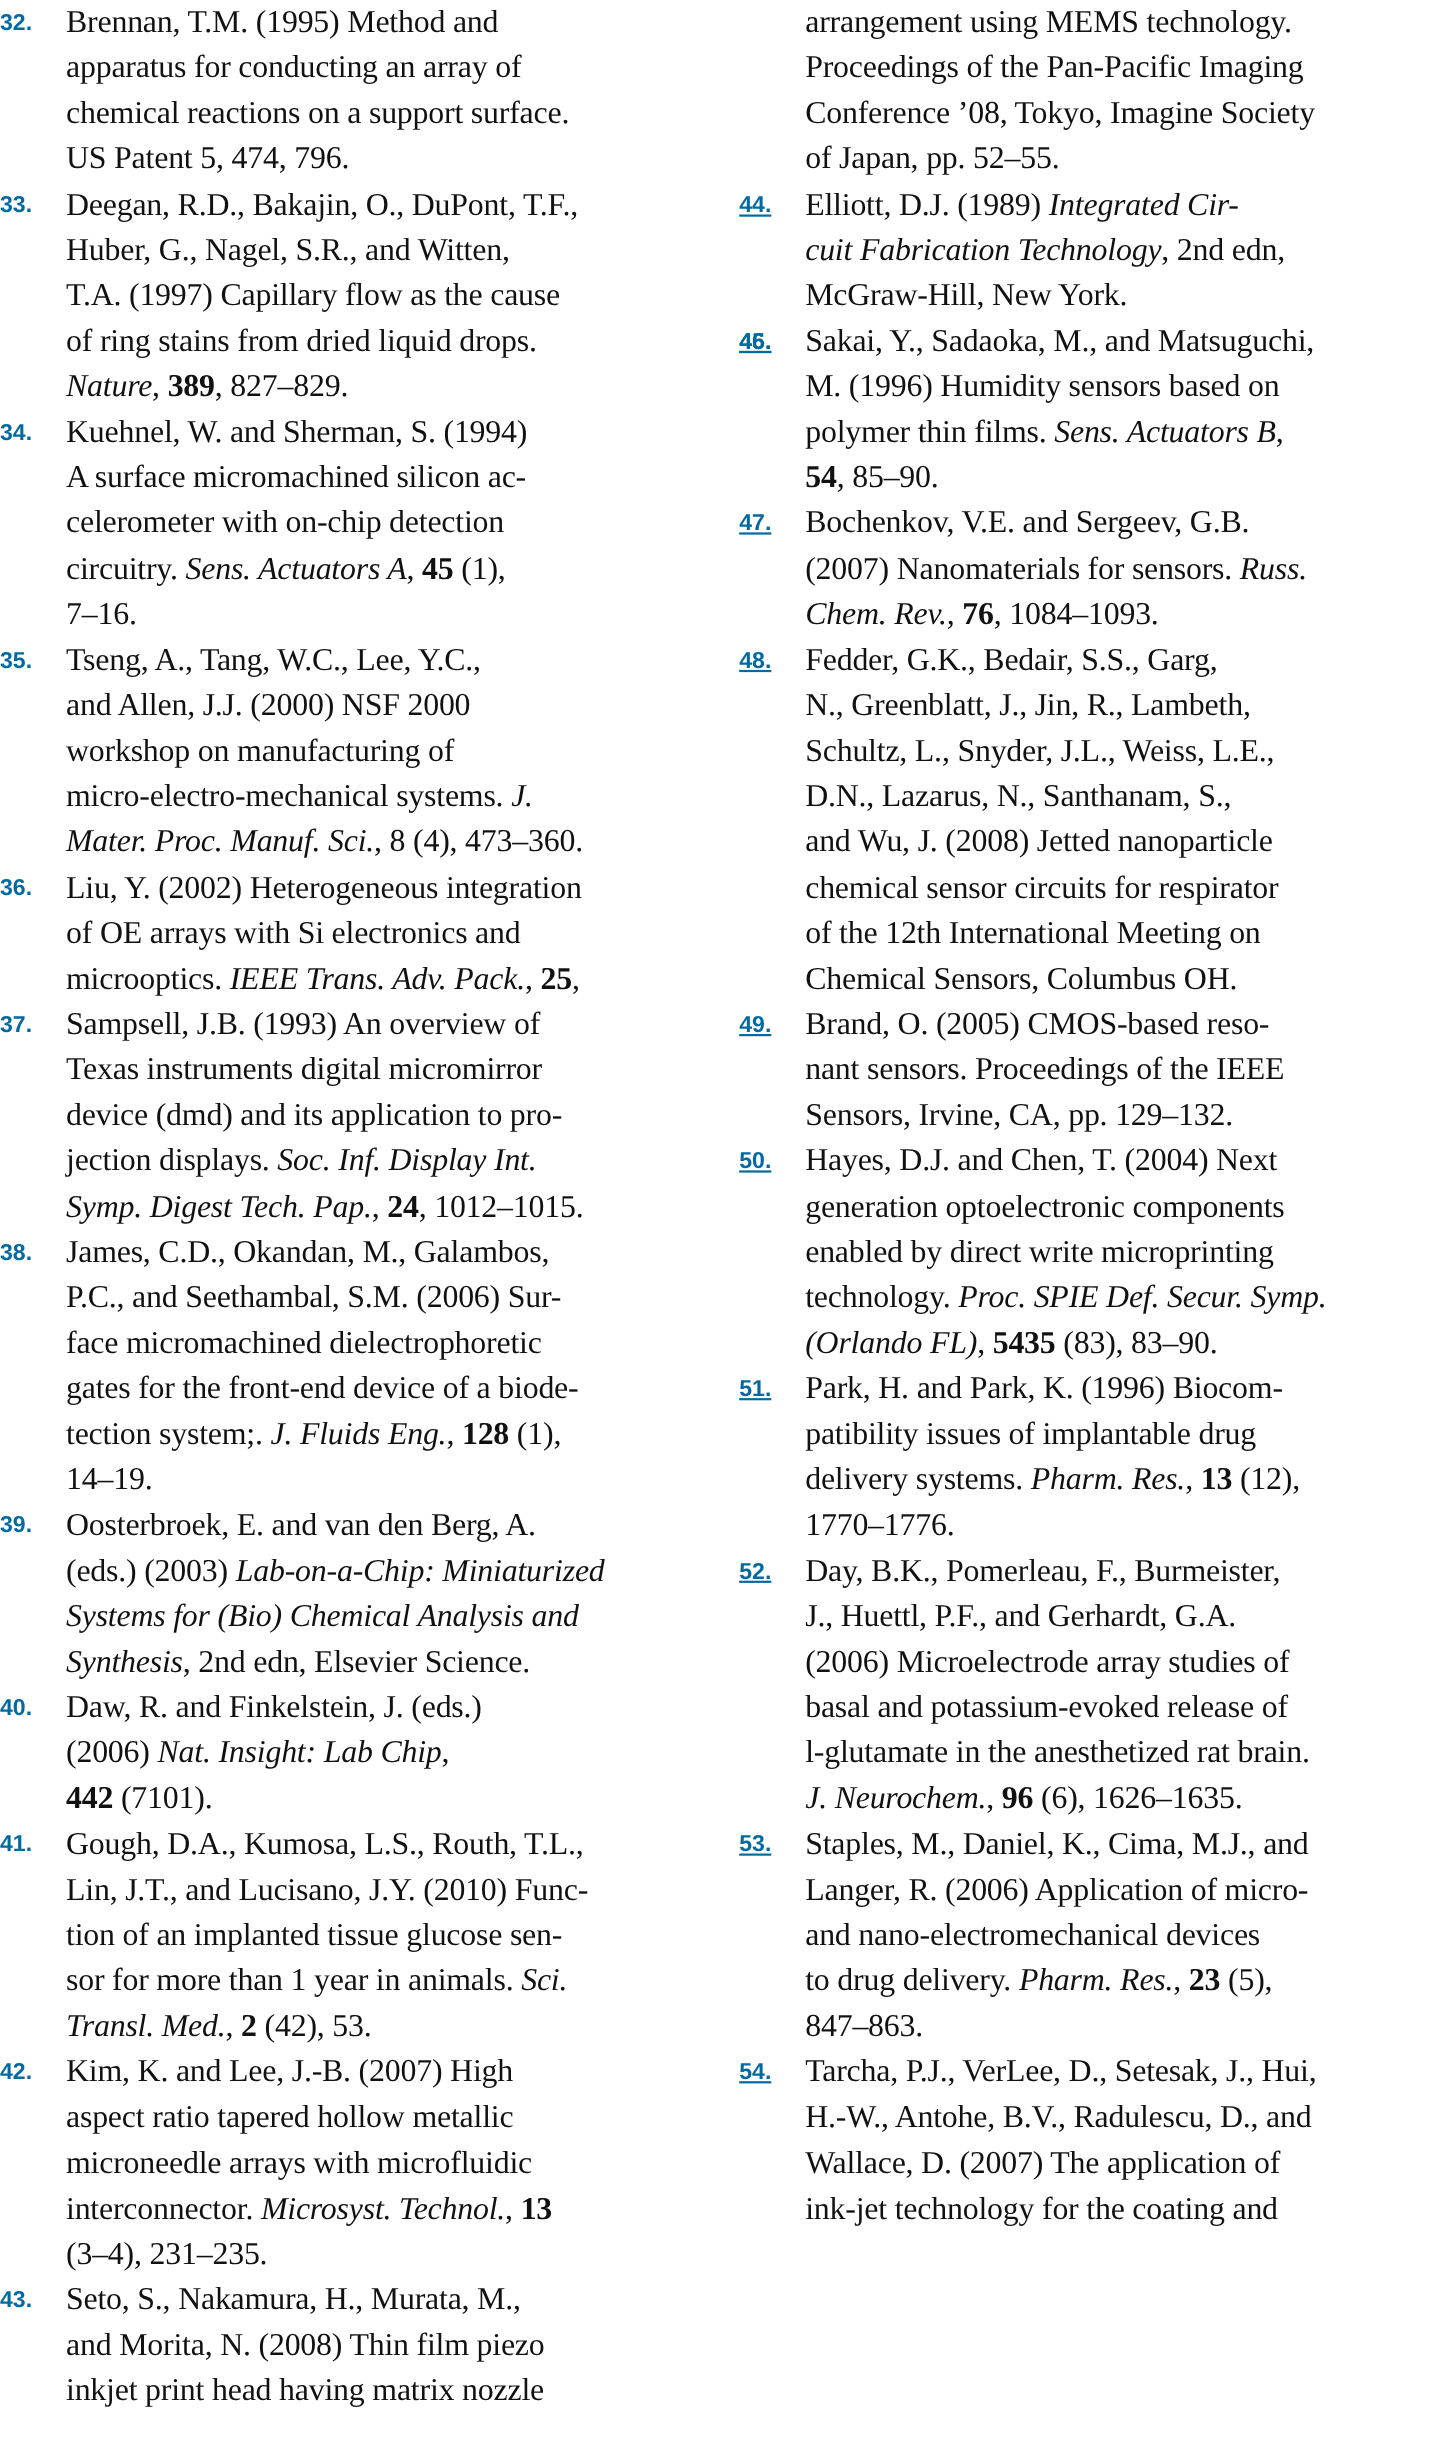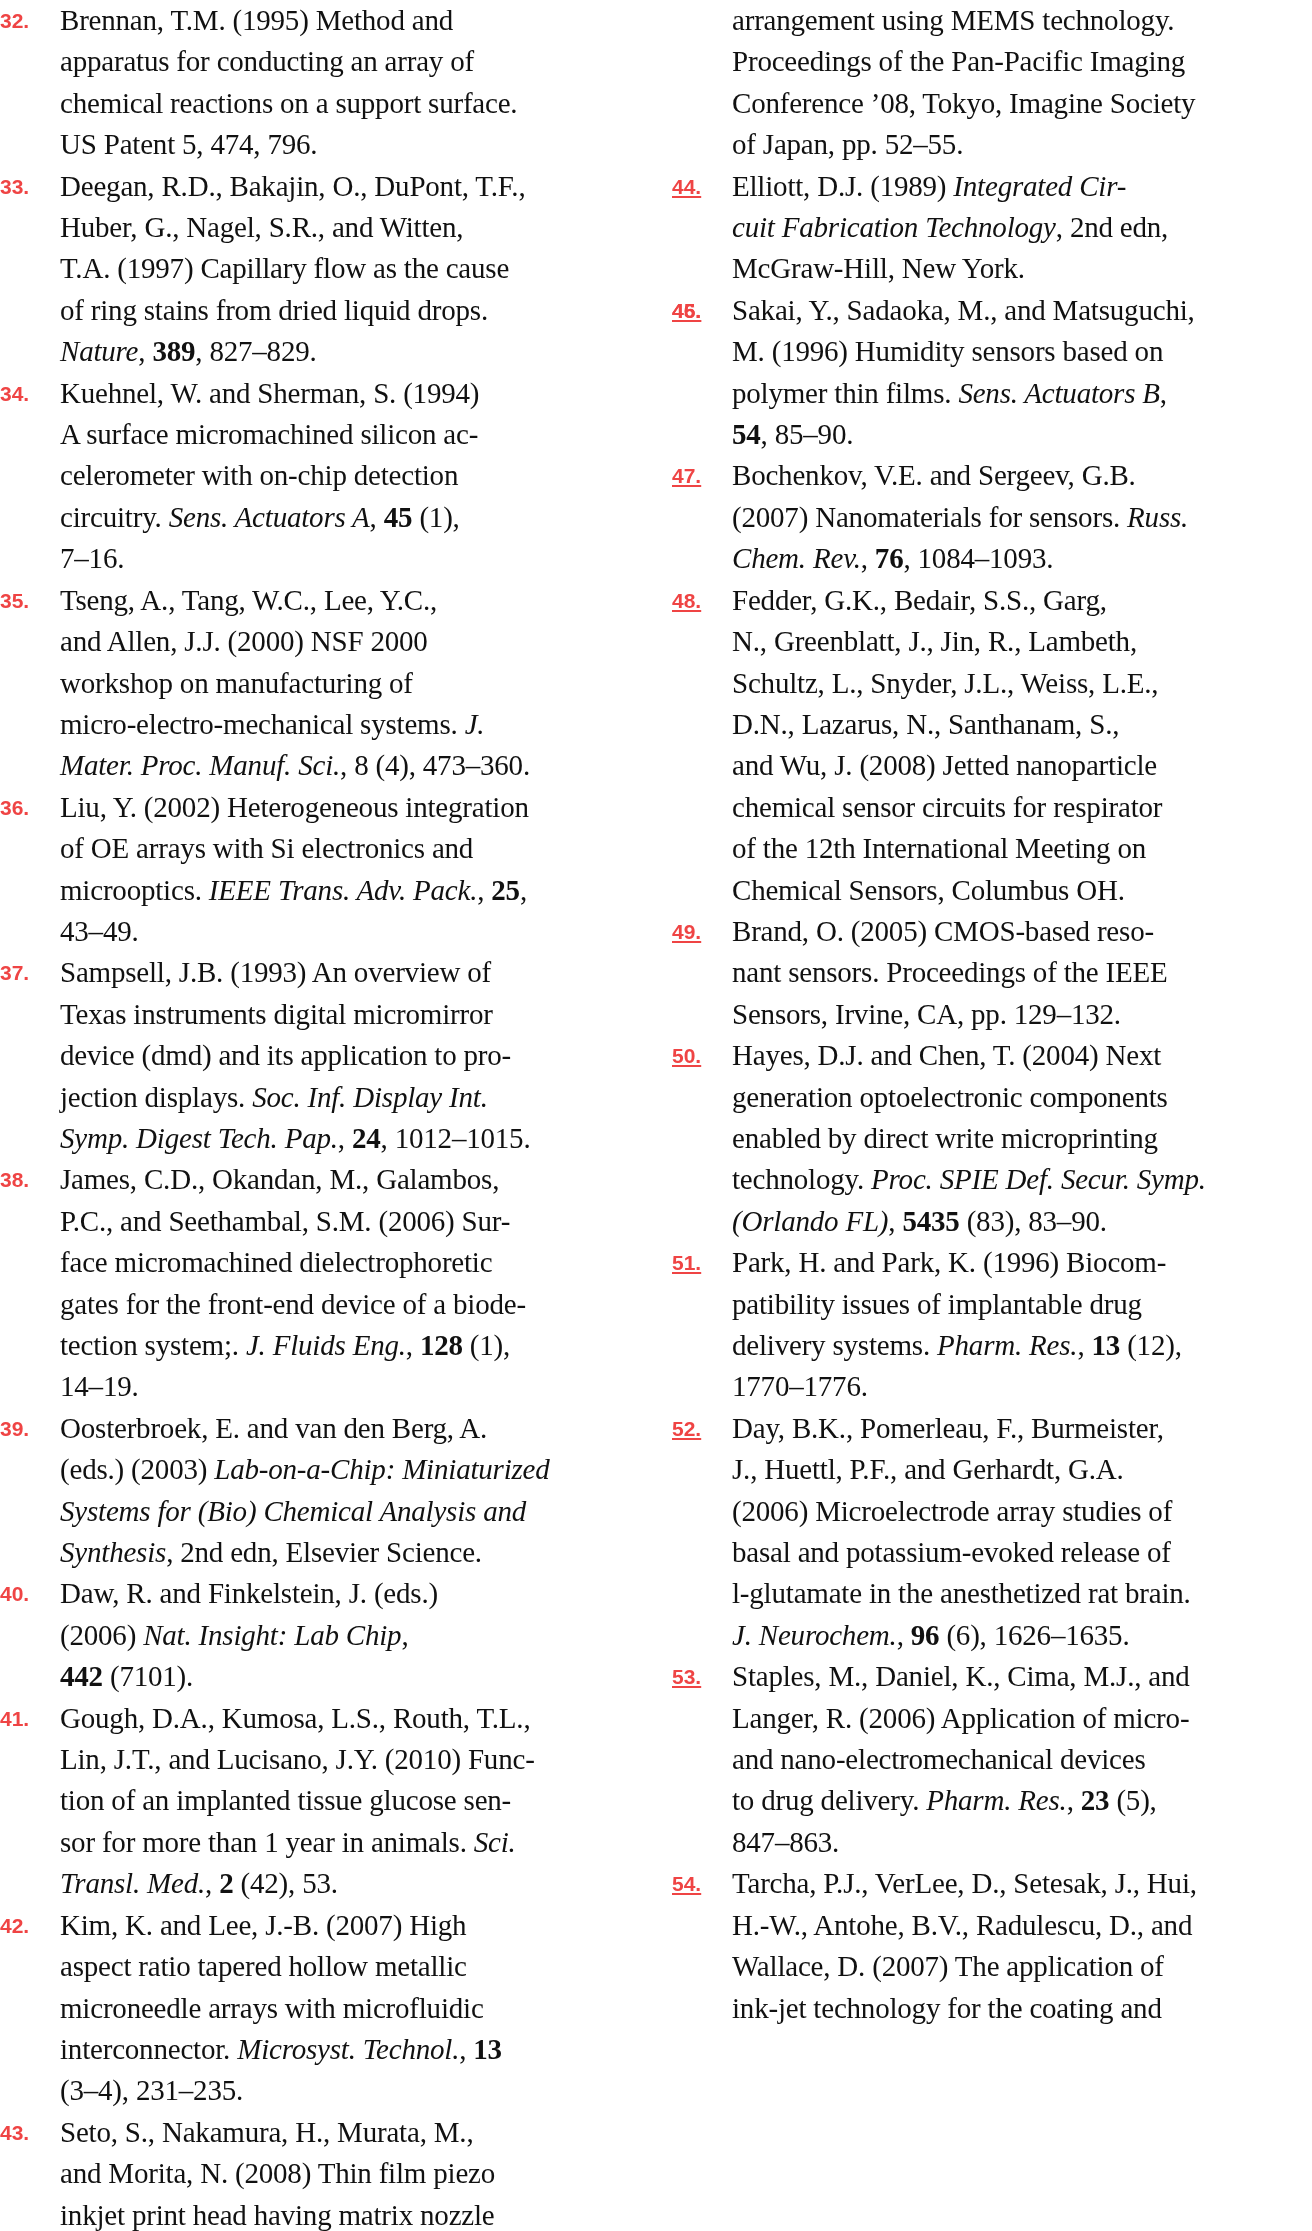--- a/index.html
+++ b/index.html
@@ -34,21 +34,21 @@
   .column.right .ref { padding-left: 76px; }
   .ref-num {
     position: absolute;
     left: 0;
     top: 0;
     width: 54px;
     font-family: "Liberation Sans", "DejaVu Sans", sans-serif;
     font-weight: bold;
     font-size: 21px;
     line-height: 41.4px;
-    color: #ef4444;
+    color: #0369a1;
   }
   .column.right .ref-num { left: 16px; text-decoration: underline; }
   .ref-line {
     display: block;
     white-space: nowrap;
     font-size: 29px;
     line-height: 41.4px;
     letter-spacing: -0.2px;
   }
   .seg-i { font-style: italic; }
@@ -97,21 +97,20 @@
           <span class="ref-line"><span class="seg">micro-electro-mechanical systems. </span><span class="seg-i">J.</span></span>
           <span class="ref-line"><span class="seg-i">Mater. Proc. Manuf. Sci.</span><span class="seg">, 8 (4), 473–360.</span></span>
         </div>
   </div>
       <div class="ref">
     <span class="ref-num">36.</span>
     <div class="ref-body">
           <span class="ref-line"><span class="seg">Liu, Y. (2002) Heterogeneous integration</span></span>
           <span class="ref-line"><span class="seg">of OE arrays with Si electronics and</span></span>
           <span class="ref-line"><span class="seg">microoptics. </span><span class="seg-i">IEEE Trans. Adv. Pack.</span><span class="seg">, </span><span class="seg-b">25</span><span class="seg">,</span></span>
-          <span class="ref-line"><span class="seg">43–49.</span></span>
         </div>
   </div>
       <div class="ref">
     <span class="ref-num">37.</span>
     <div class="ref-body">
           <span class="ref-line"><span class="seg">Sampsell, J.B. (1993) An overview of</span></span>
           <span class="ref-line"><span class="seg">Texas instruments digital micromirror</span></span>
           <span class="ref-line"><span class="seg">device (dmd) and its application to pro-</span></span>
           <span class="ref-line"><span class="seg">jection displays. </span><span class="seg-i">Soc. Inf. Display Int.</span></span>
           <span class="ref-line"><span class="seg-i">Symp. Digest Tech. Pap.</span><span class="seg">, </span><span class="seg-b">24</span><span class="seg">, 1012–1015.</span></span>

